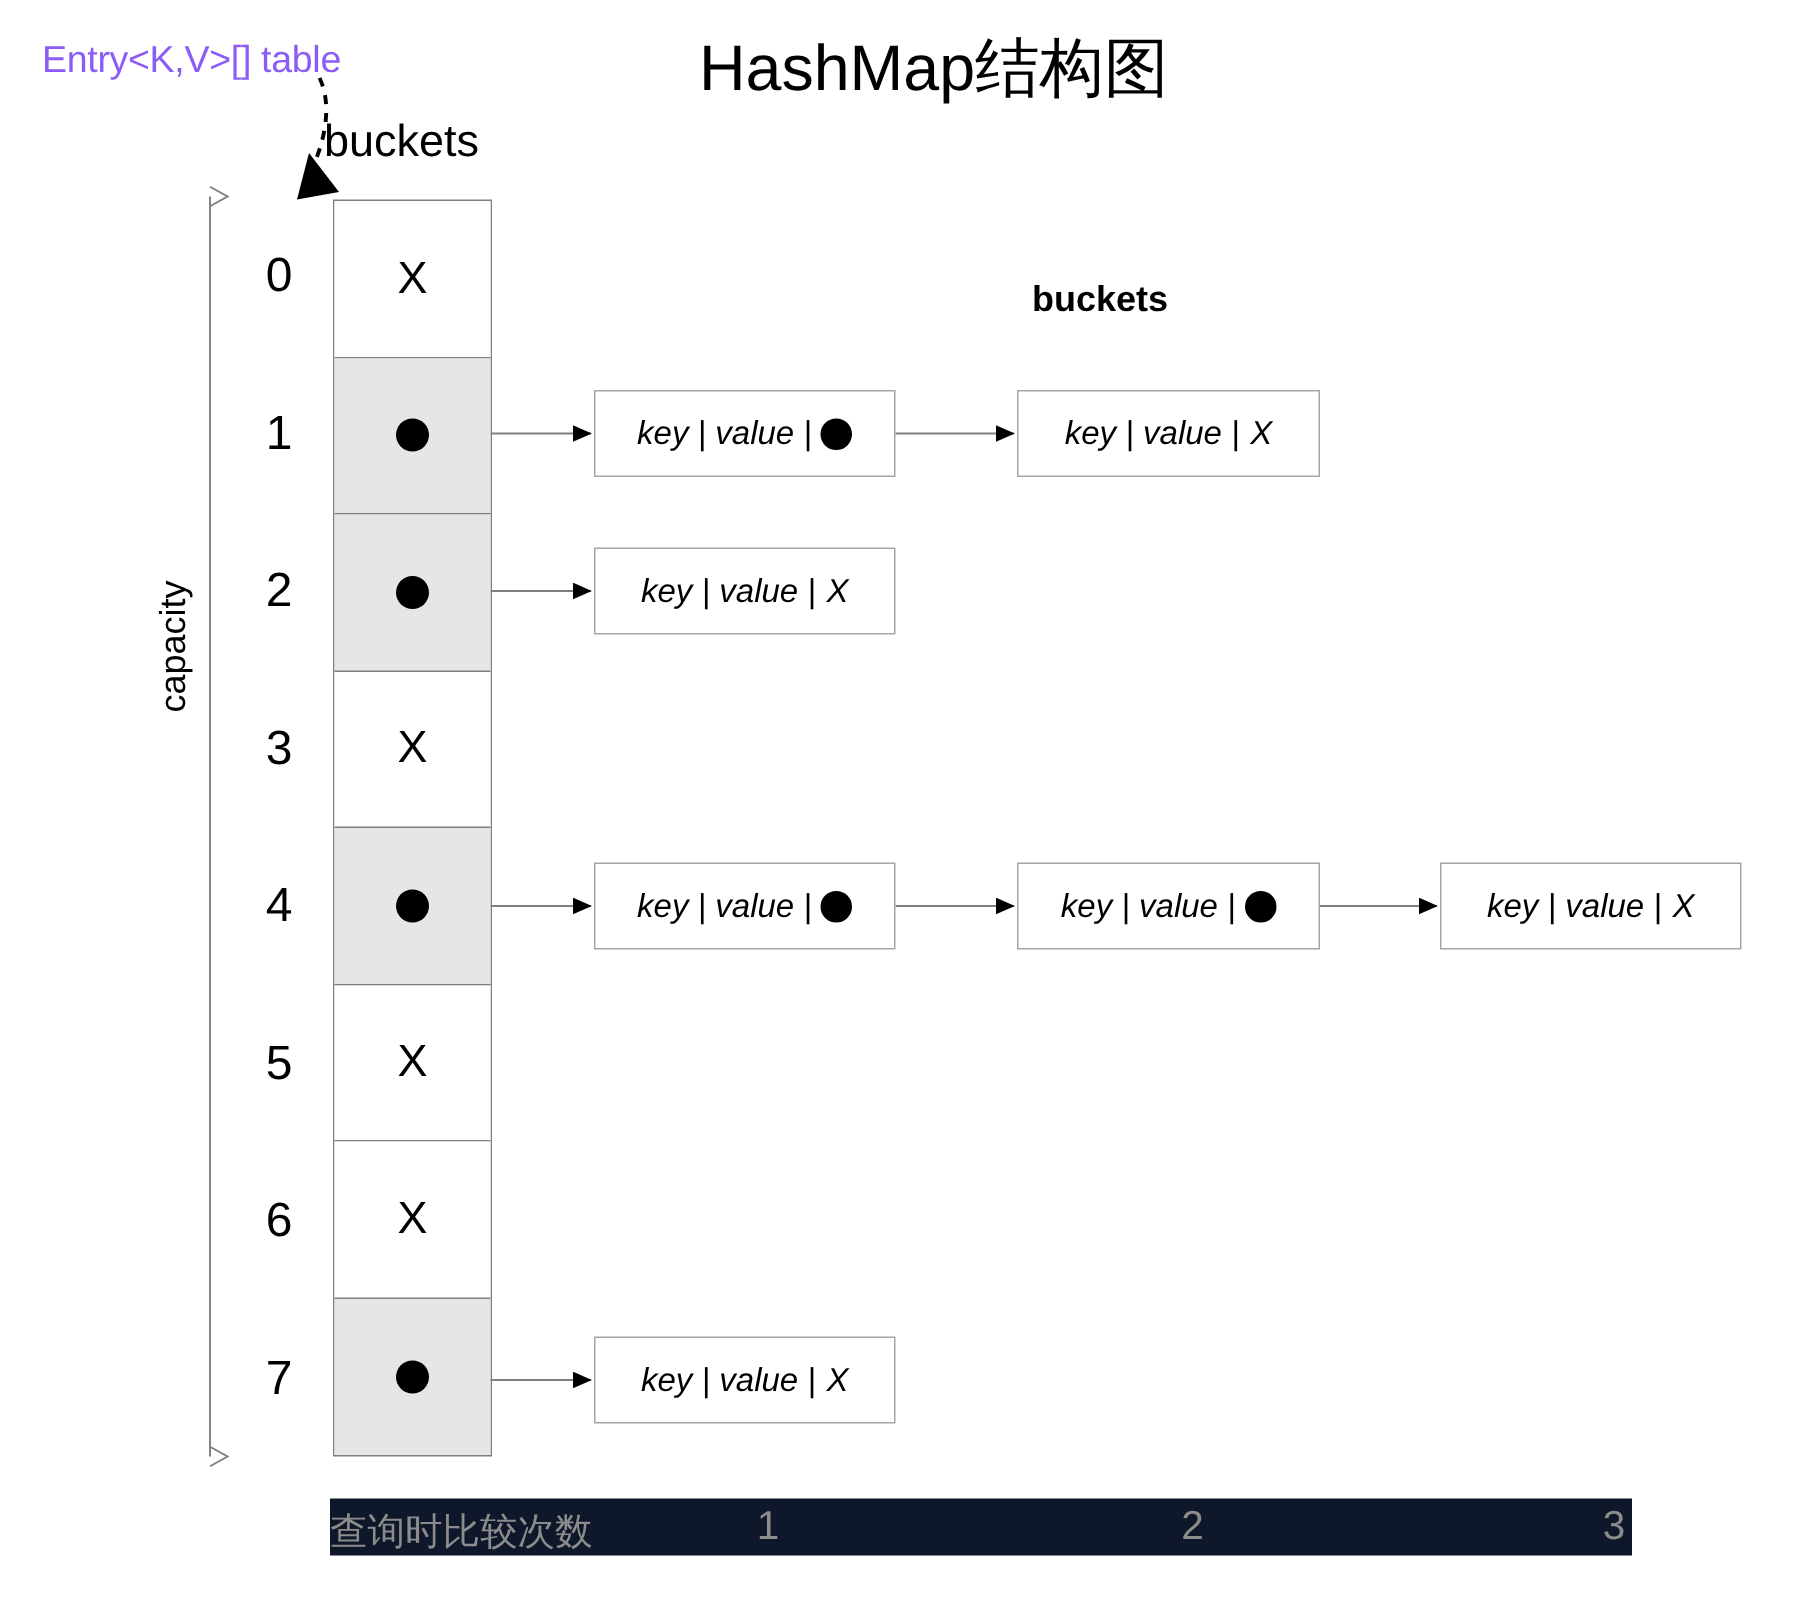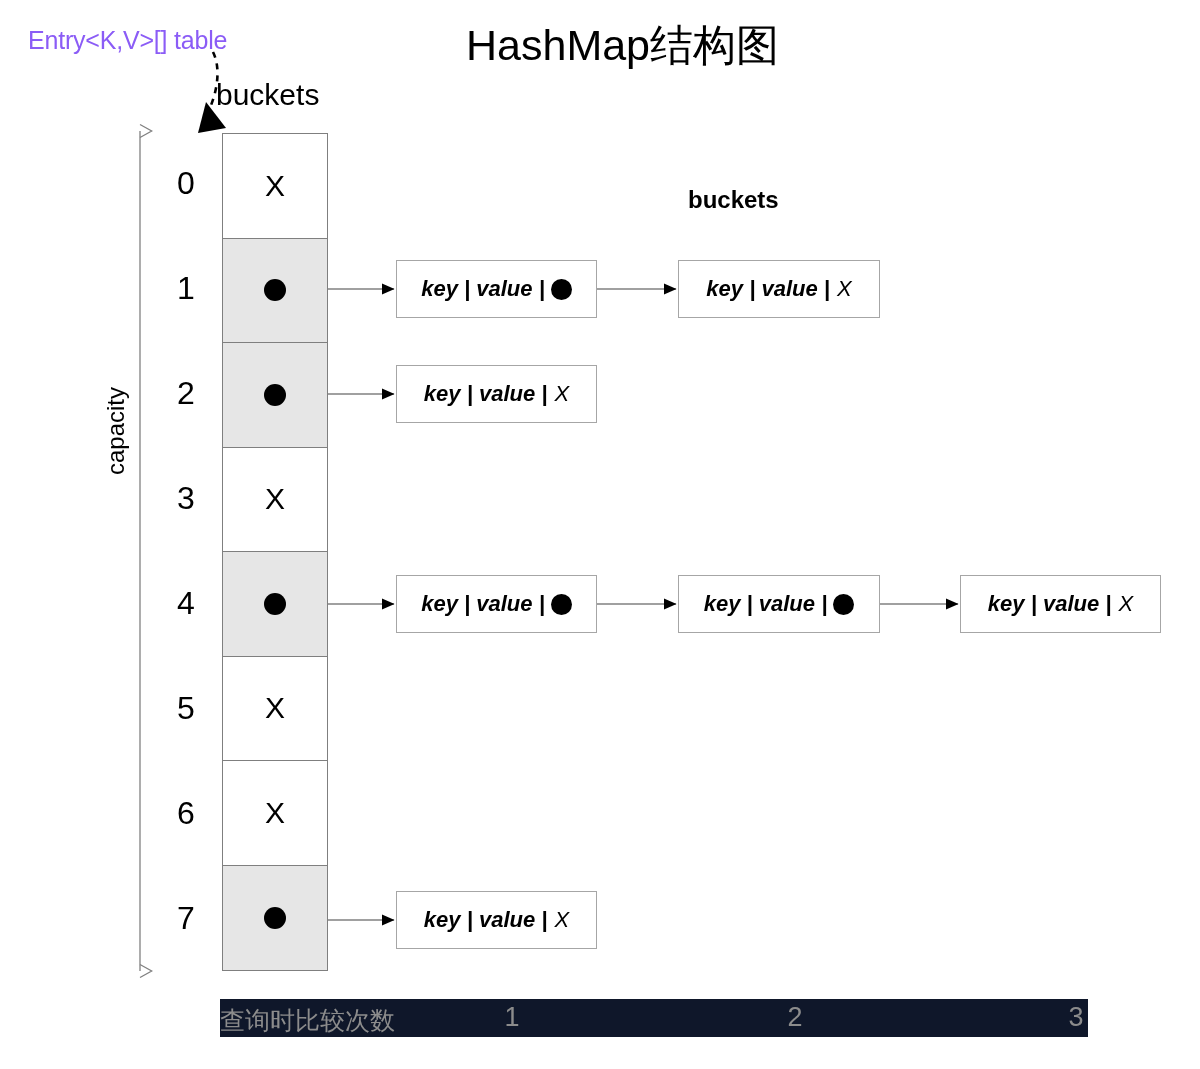--- a/index.html
+++ b/index.html
@@ -124,21 +124,20 @@
     background: #ffffff;
     display: flex;
     align-items: center;
     justify-content: center;
     gap: 0px;
   }
   .entry-text {
     font-size: 22px;
     font-style: italic;
     white-space: nowrap;
-    font-weight: bold;
   }
   .entry-dot {
     display: inline-block;
     width: 21px;
     height: 21px;
     border-radius: 50%;
     background: #000000;
     margin-left: 6px;
     vertical-align: -3px;
   }

